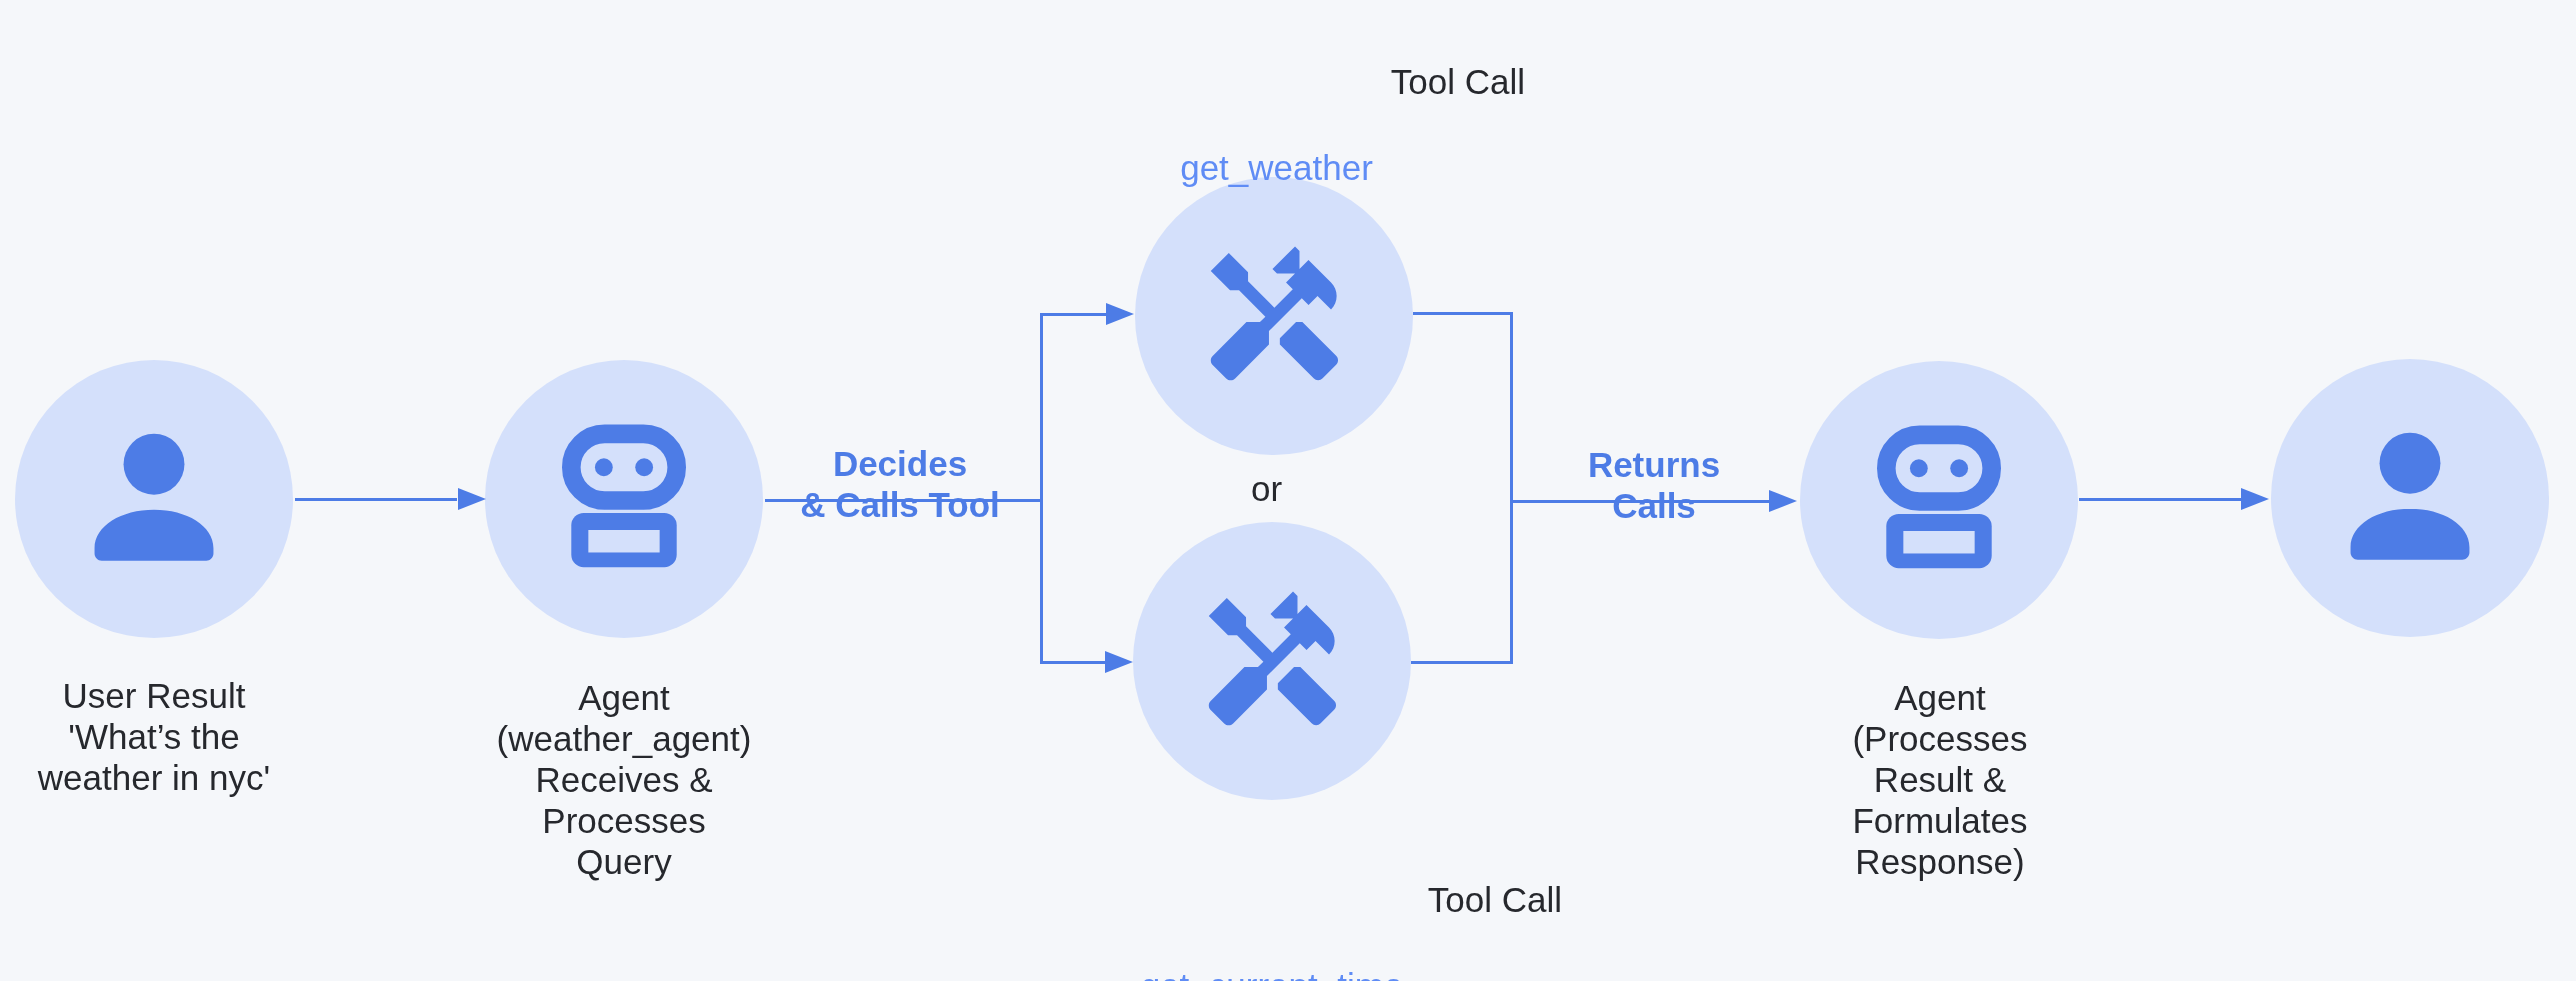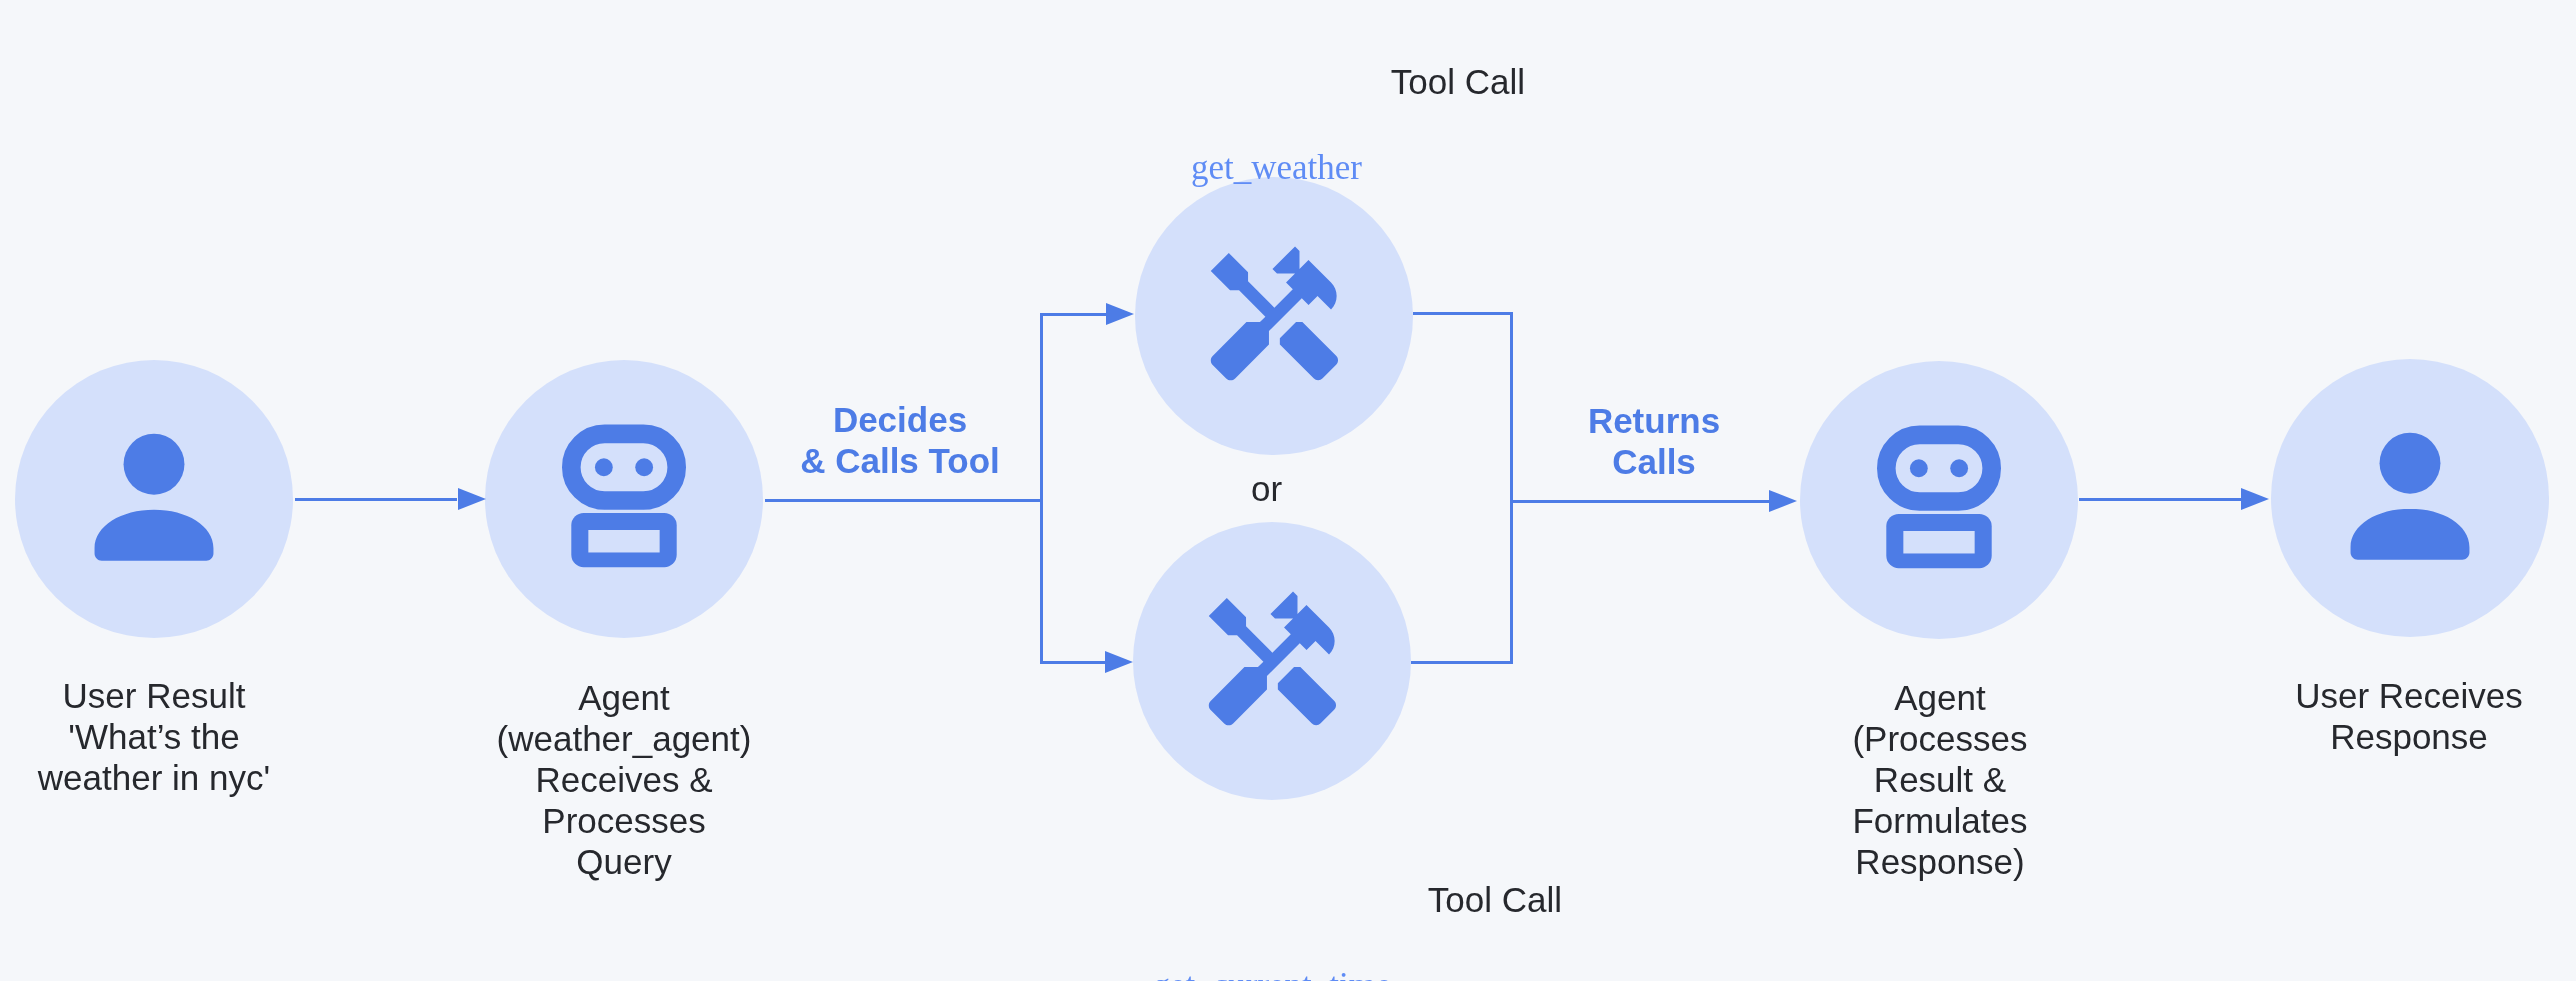--- a/index.html
+++ b/index.html
@@ -21,24 +21,24 @@
     position:absolute;width:278px;height:278px;border-radius:50%;
     background:var(--node-fill);
     display:flex;align-items:center;justify-content:center;
   }
   .label{
     position:absolute;text-align:center;font-size:35px;line-height:41px;
     color:var(--text-dark);white-space:pre-line;
   }
   .label.tight{line-height:43px;}
   .label .dark{color:var(--text-dark);text-align:right;}
-  .label .tool-name{color:var(--tool-name-blue);font-family:Liberation Serif, serif;}
+  .label .tool-name{color:var(--tool-name-blue);}
   .edge-label{
     position:absolute;text-align:center;font-size:35px;line-height:41px;
-    font-weight:700;color:var(--primary-blue);white-space:pre-line;
+    font-weight:700;color:var(--primary-blue);white-space:pre-line;margin-top:44px;
   }
   .hline{position:absolute;height:3.3px;background:var(--primary-blue);}
   .vline{position:absolute;width:3.3px;background:var(--primary-blue);}
   .arrow{
     position:absolute;width:0;height:0;
     border-top:11.6px solid transparent;border-bottom:11.6px solid transparent;
     border-left:28px solid var(--primary-blue);
   }
   svg{display:block;}
 </style>
@@ -137,17 +137,15 @@
   <div class="label" style="left:458px;top:677px;width:332px">Agent
 (weather_agent)
 Receives &amp;
 Processes
 Query</div>
   <div class="label" style="left:1774px;top:677px;width:332px">Agent
 (Processes
 Result &amp;
 Formulates
 Response)</div>
-  <div class="label" style="left:2243px;top:675px;width:332px">User Receives
-Response</div>
 
 </div>
 
 
 </body></html>

